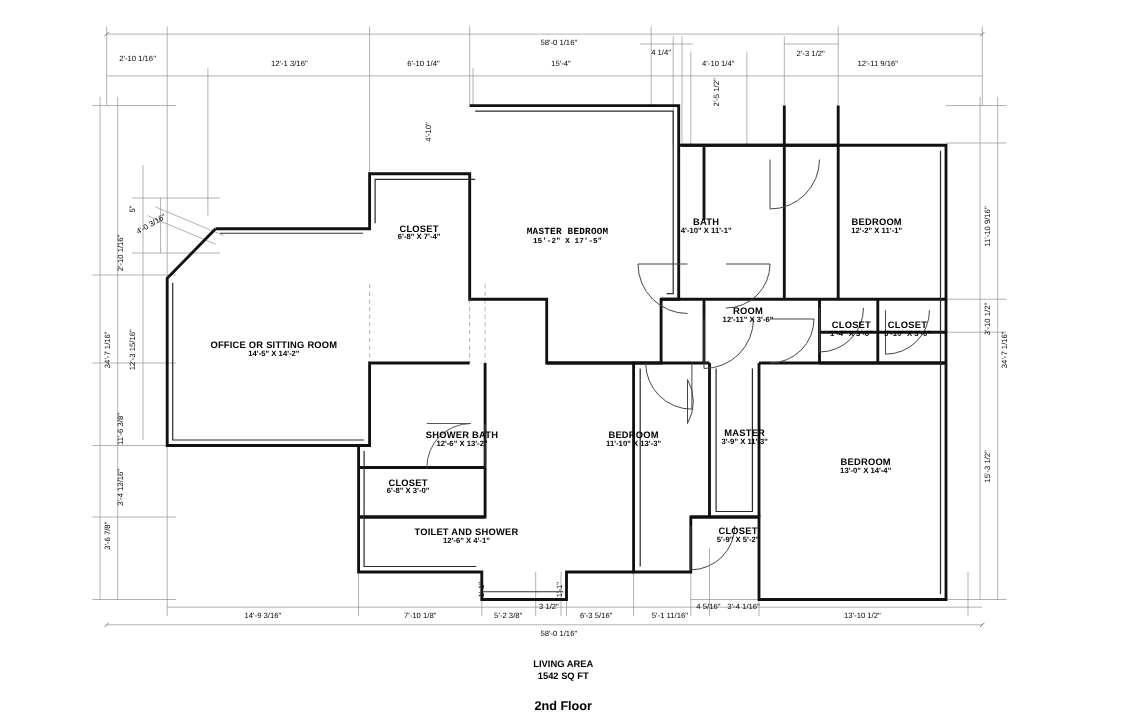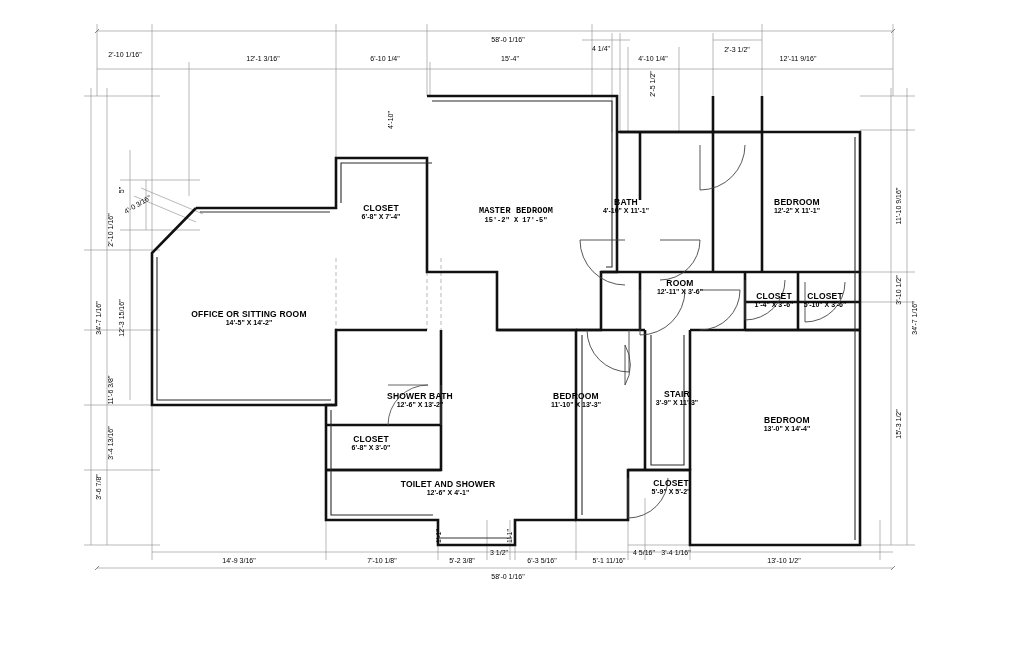--- a/index.html
+++ b/index.html
@@ -220,21 +220,21 @@
       <div class="room-dim">14'-5" X 14'-2"</div>
     </div>
     <div class="lbl" style="left:381px; top:212px;">
       <div class="room-name">CLOSET</div>
       <div class="room-dim">6'-8" X 7'-4"</div>
     </div>
     <div class="lbl" style="left:516px; top:215px;font-family:Liberation Mono, monospace;">
       <div class="room-name">MASTER BEDROOM</div>
       <div class="room-dim">15'-2" X 17'-5"</div>
     </div>
-    <div class="lbl" style="left:626px; top:206px;">
+    <div class="lbl" style="left:642px; top:206px;">
       <div class="room-name">BATH</div>
       <div class="room-dim">4'-10" X 11'-1"</div>
     </div>
     <div class="lbl" style="left:797px; top:206px;">
       <div class="room-name">BEDROOM</div>
       <div class="room-dim">12'-2" X 11'-1"</div>
     </div>
     <div class="lbl" style="left:680px; top:287px;">
       <div class="room-name">ROOM</div>
       <div class="room-dim">12'-11" X 3'-6"</div>
@@ -248,30 +248,30 @@
       <div class="room-dim">5'-10" X 3'-6"</div>
     </div>
     <div class="lbl" style="left:420px; top:400px;">
       <div class="room-name">SHOWER BATH</div>
       <div class="room-dim">12'-6" X 13'-2"</div>
     </div>
     <div class="lbl" style="left:371px; top:443px;">
       <div class="room-name">CLOSET</div>
       <div class="room-dim">6'-8" X 3'-0"</div>
     </div>
-    <div class="lbl" style="left:424px; top:488px;margin-left:24px;">
+    <div class="lbl" style="left:424px; top:488px;">
       <div class="room-name">TOILET AND SHOWER</div>
       <div class="room-dim">12'-6" X 4'-1"</div>
     </div>
     <div class="lbl" style="left:576px; top:400px;">
       <div class="room-name">BEDROOM</div>
       <div class="room-dim">11'-10" X 13'-3"</div>
     </div>
     <div class="lbl" style="left:677px; top:398px;">
-      <div class="room-name">STAIR</div>
+      <div class="room-name">MASTER</div>
       <div class="room-dim">3'-9" X 11'-3"</div>
     </div>
     <div class="lbl" style="left:671px; top:487px;">
       <div class="room-name">CLOSET</div>
       <div class="room-dim">5'-9" X 5'-2"</div>
     </div>
     <div class="lbl" style="left:787px; top:424px;">
       <div class="room-name">BEDROOM</div>
       <div class="room-dim">13'-0" X 14'-4"</div>
     </div>
@@ -315,15 +315,18 @@
     <div class="lbl dim-text vert" style="left:899px; top:290px;">3'-10 1/2"</div>
     <div class="lbl dim-text vert" style="left:899px; top:424px;">15'-3 1/2"</div>
 
     <div class="lbl dim-text vert" style="left:391px; top:120px;">4'-10"</div>
     <div class="lbl dim-text vert" style="left:653px; top:84px;">2'-5 1/2"</div>
     <div class="lbl dim-text vert" style="left:439px; top:536px;">1'-1"</div>
     <div class="lbl dim-text vert" style="left:510px; top:536px;">1'-1"</div>
   </div>
 
   <div class="title-block living-area" style="top:598px;">
+    <div>LIVING AREA</div>
+    <div>1542 SQ FT</div>
   </div>
+  <div class="title-block floor-title" style="top:636px;">2nd Floor</div>
 
 </div>
 
 </body></html>

